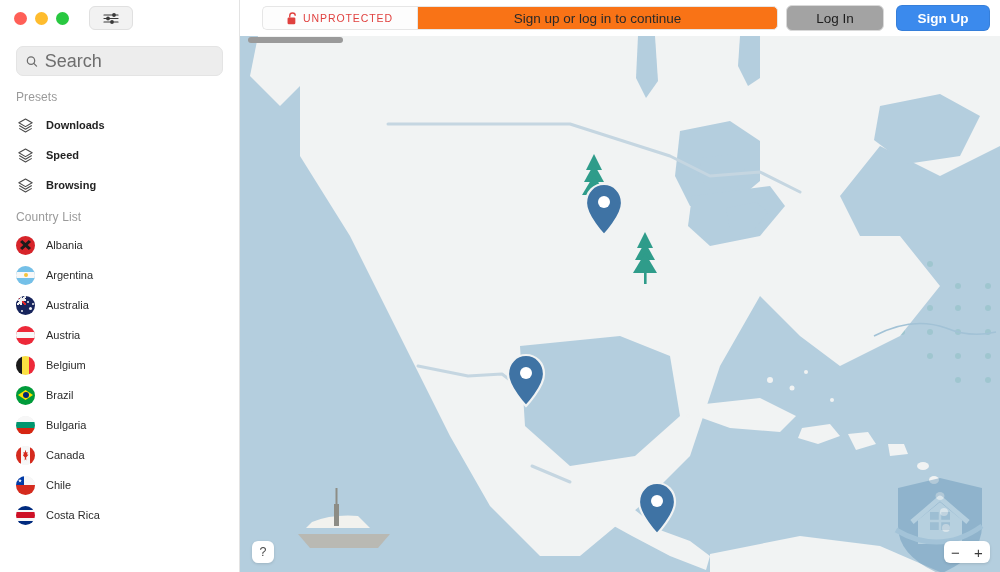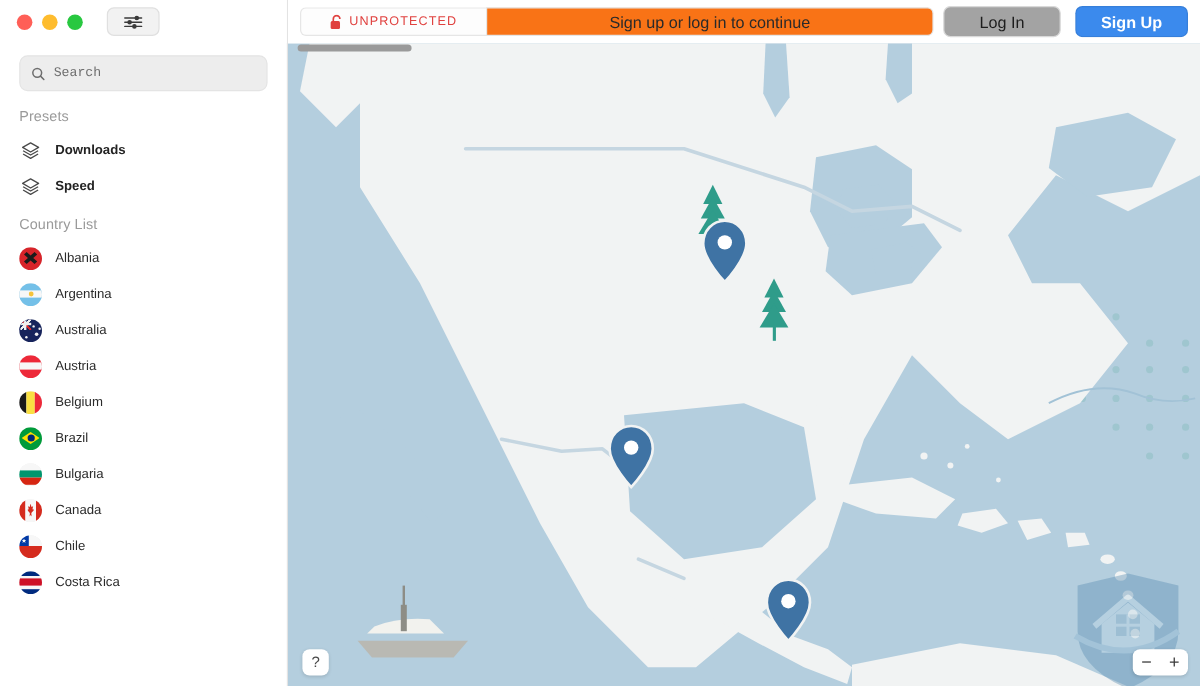--- a/index.html
+++ b/index.html
@@ -46,22 +46,22 @@
     height: 30px;
     background: #ededed;
     border: 1px solid #e4e4e4;
     border-radius: 7px;
     display: flex; align-items: center;
     padding: 0 9px;
     gap: 7px;
   }
   .search-input {
     border: none; outline: none; background: transparent;
-    font-family: Liberation Mono, monospace;
-    font-size: 11px; color: #3c3c3c;
+    font-family: Liberation Sans, sans-serif;
+    font-size: 18px; color: #3c3c3c;
     width: 100%;
   }
   .search-input::placeholder { color: #6e6e6e; opacity: 1; }
 
   .section-label {
     font-size: 12px;
     color: #9a9a9a;
     padding: 10px 8px 6px 16px;
     letter-spacing: 0.1px;
   }
@@ -91,20 +91,21 @@
     box-shadow: 0 0 0 0.5px rgba(0,0,0,0.08) inset;
   }
   .flag > span { position: absolute; display: block; }
 
   
   .main {
     flex: 1 1 auto; position: relative;
     height: 572px;
     background: #ffffff;
     overflow: hidden;
+    padding-left: 12px;
   }
   .toolbar {
     height: 36px; position: relative;
     background: #ffffff;
     display: flex; align-items: center;
     padding: 0 10px;
     gap: 8px;
   }
   .status-pill {
     width: 155px; height: 24px;
@@ -239,20 +240,30 @@
       </div>
       <div class="row preset-row">
         <svg width="19" height="19" viewBox="0 0 20 20">
           <g fill="none" stroke="#4a4a4a" stroke-width="1.15" stroke-linejoin="round">
             <path d="M10 3.2 L17 7.2 L10 11.2 L3 7.2 Z"></path>
             <path d="M3.4 10.1 L10 13.9 L16.6 10.1"></path>
             <path d="M3.4 13.0 L10 16.8 L16.6 13.0"></path>
           </g>
         </svg>
         <span class="row-label">Speed</span>
+      </div>
+      <div class="row preset-row">
+        <svg width="19" height="19" viewBox="0 0 20 20">
+          <g fill="none" stroke="#4a4a4a" stroke-width="1.15" stroke-linejoin="round">
+            <path d="M10 3.2 L17 7.2 L10 11.2 L3 7.2 Z"></path>
+            <path d="M3.4 10.1 L10 13.9 L16.6 10.1"></path>
+            <path d="M3.4 13.0 L10 16.8 L16.6 13.0"></path>
+          </g>
+        </svg>
+        <span class="row-label">Browsing</span>
       </div>
     </div>
 
     <div class="section-label">Country List</div>
 
     <div class="scroll-area">
 
       <div class="row">
         <span class="flag">
           <span style="inset:0;background:#d7242a"></span>

